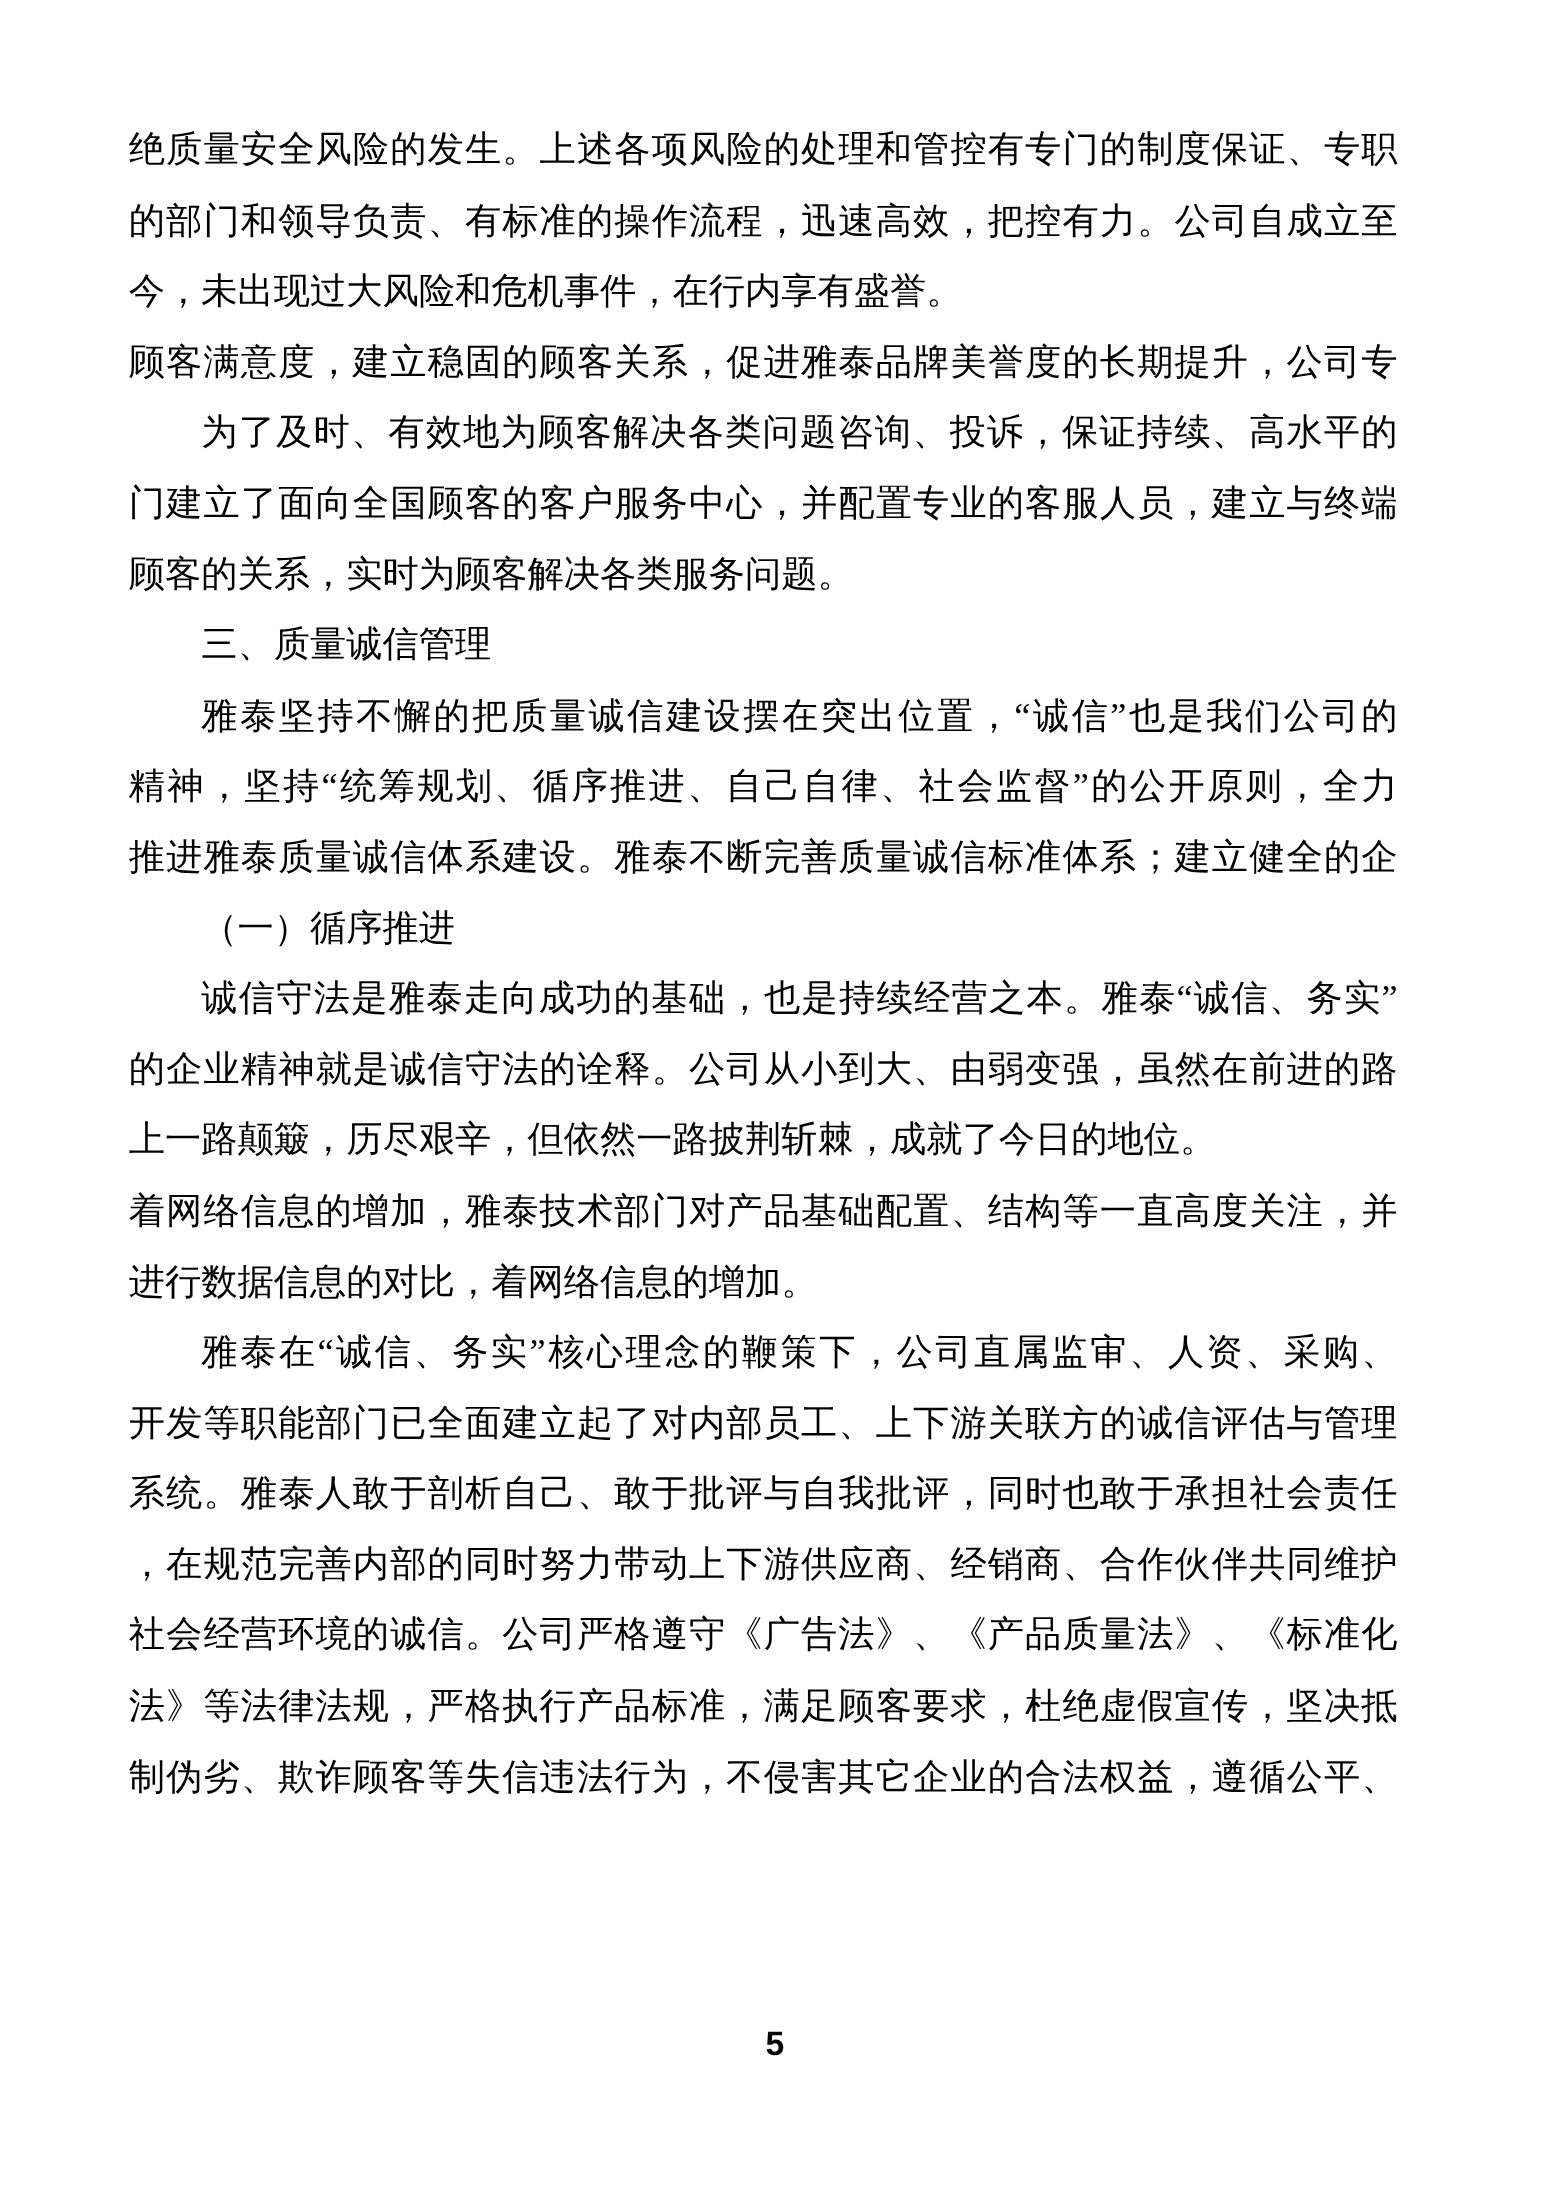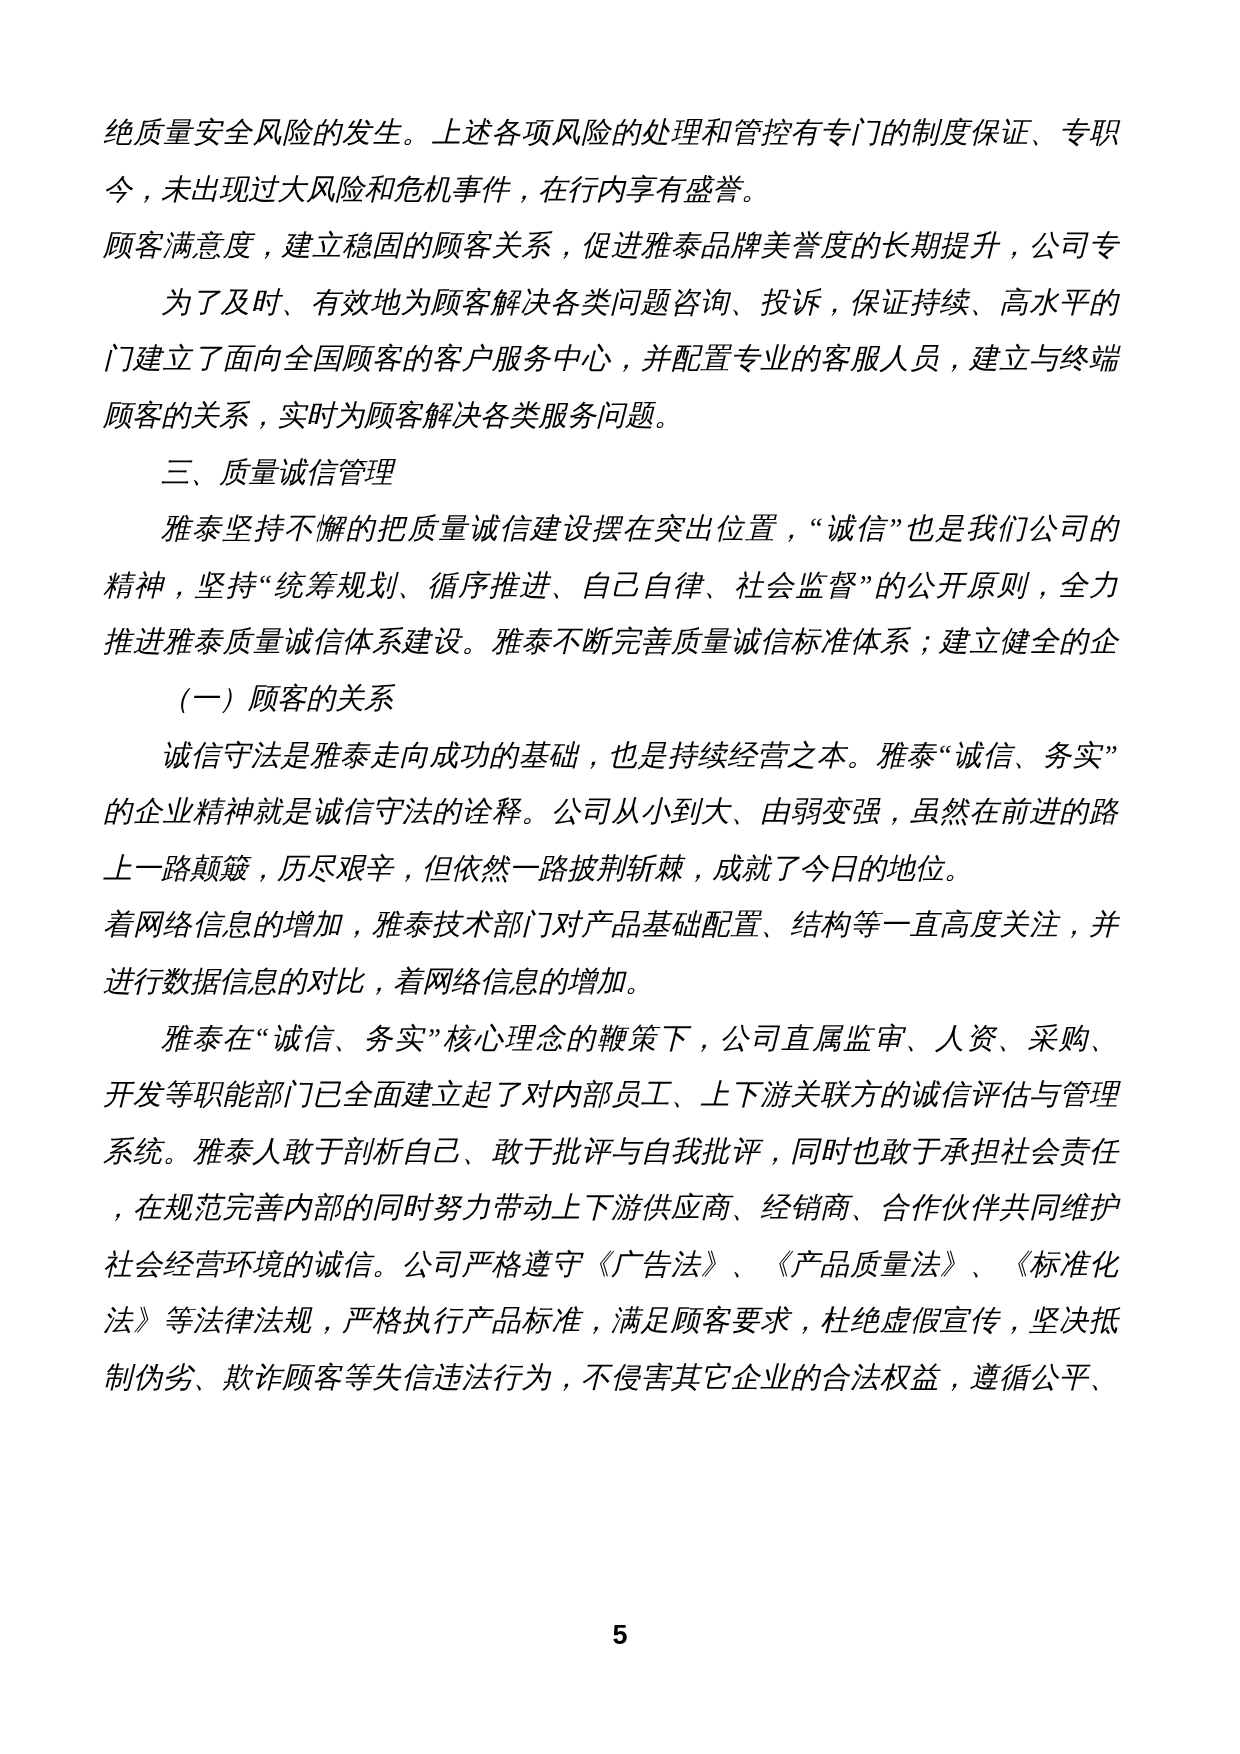--- a/index.html
+++ b/index.html
@@ -12,23 +12,22 @@
     width: 1240px;
     height: 1754px;
     background: #ffffff;
     overflow: hidden;
     font-family: "Liberation Serif", serif;
     color: #000000;
   }
   .text-body {
     position: absolute;
     left: 103px;
-    top: 104px;
+    top: 92px;
     width: 1015px;
-    font-style: italic;
   }
   .line {
     height: 56.6px;
     line-height: 56.6px;
     font-size: 29px;
     white-space: nowrap;
     text-align: justify;
     text-align-last: justify;
     color: #000000;
   }
@@ -50,30 +49,31 @@
     font-size: 27px;
     color: #000000;
   }
 </style>
 </head>
 <body>
 
 <div class="page">
   <div class="text-body" id="doc-body">
       <div class="line">绝质量安全风险的发生。上述各项风险的处理和管控有专门的制度保证、专职</div>
+      <div class="line">的部门和领导负责、有标准的操作流程，迅速高效，把控有力。公司自成立至</div>
       <div class="line no-justify">今，未出现过大风险和危机事件，在行内享有盛誉。</div>
       <div class="line">顾客满意度，建立稳固的顾客关系，促进雅泰品牌美誉度的长期提升，公司专</div>
       <div class="line indent">为了及时、有效地为顾客解决各类问题咨询、投诉，保证持续、高水平的</div>
       <div class="line">门建立了面向全国顾客的客户服务中心，并配置专业的客服人员，建立与终端</div>
       <div class="line no-justify">顾客的关系，实时为顾客解决各类服务问题。</div>
       <div class="line indent no-justify">三、质量诚信管理</div>
       <div class="line indent">雅泰坚持不懈的把质量诚信建设摆在突出位置，“诚信”也是我们公司的</div>
       <div class="line">精神，坚持“统筹规划、循序推进、自己自律、社会监督”的公开原则，全力</div>
       <div class="line">推进雅泰质量诚信体系建设。雅泰不断完善质量诚信标准体系；建立健全的企</div>
-      <div class="line indent no-justify">（一）顾客的关系</div>
+      <div class="line indent no-justify">（一）循序推进</div>
       <div class="line indent">诚信守法是雅泰走向成功的基础，也是持续经营之本。雅泰“诚信、务实”</div>
       <div class="line">的企业精神就是诚信守法的诠释。公司从小到大、由弱变强，虽然在前进的路</div>
       <div class="line no-justify">上一路颠簸，历尽艰辛，但依然一路披荆斩棘，成就了今日的地位。</div>
       <div class="line">着网络信息的增加，雅泰技术部门对产品基础配置、结构等一直高度关注，并</div>
       <div class="line no-justify">进行数据信息的对比，着网络信息的增加。</div>
       <div class="line indent">雅泰在“诚信、务实”核心理念的鞭策下，公司直属监审、人资、采购、</div>
       <div class="line">开发等职能部门已全面建立起了对内部员工、上下游关联方的诚信评估与管理</div>
       <div class="line">系统。雅泰人敢于剖析自己、敢于批评与自我批评，同时也敢于承担社会责任</div>
       <div class="line">，在规范完善内部的同时努力带动上下游供应商、经销商、合作伙伴共同维护</div>
       <div class="line">社会经营环境的诚信。公司严格遵守《广告法》、《产品质量法》、《标准化</div>

